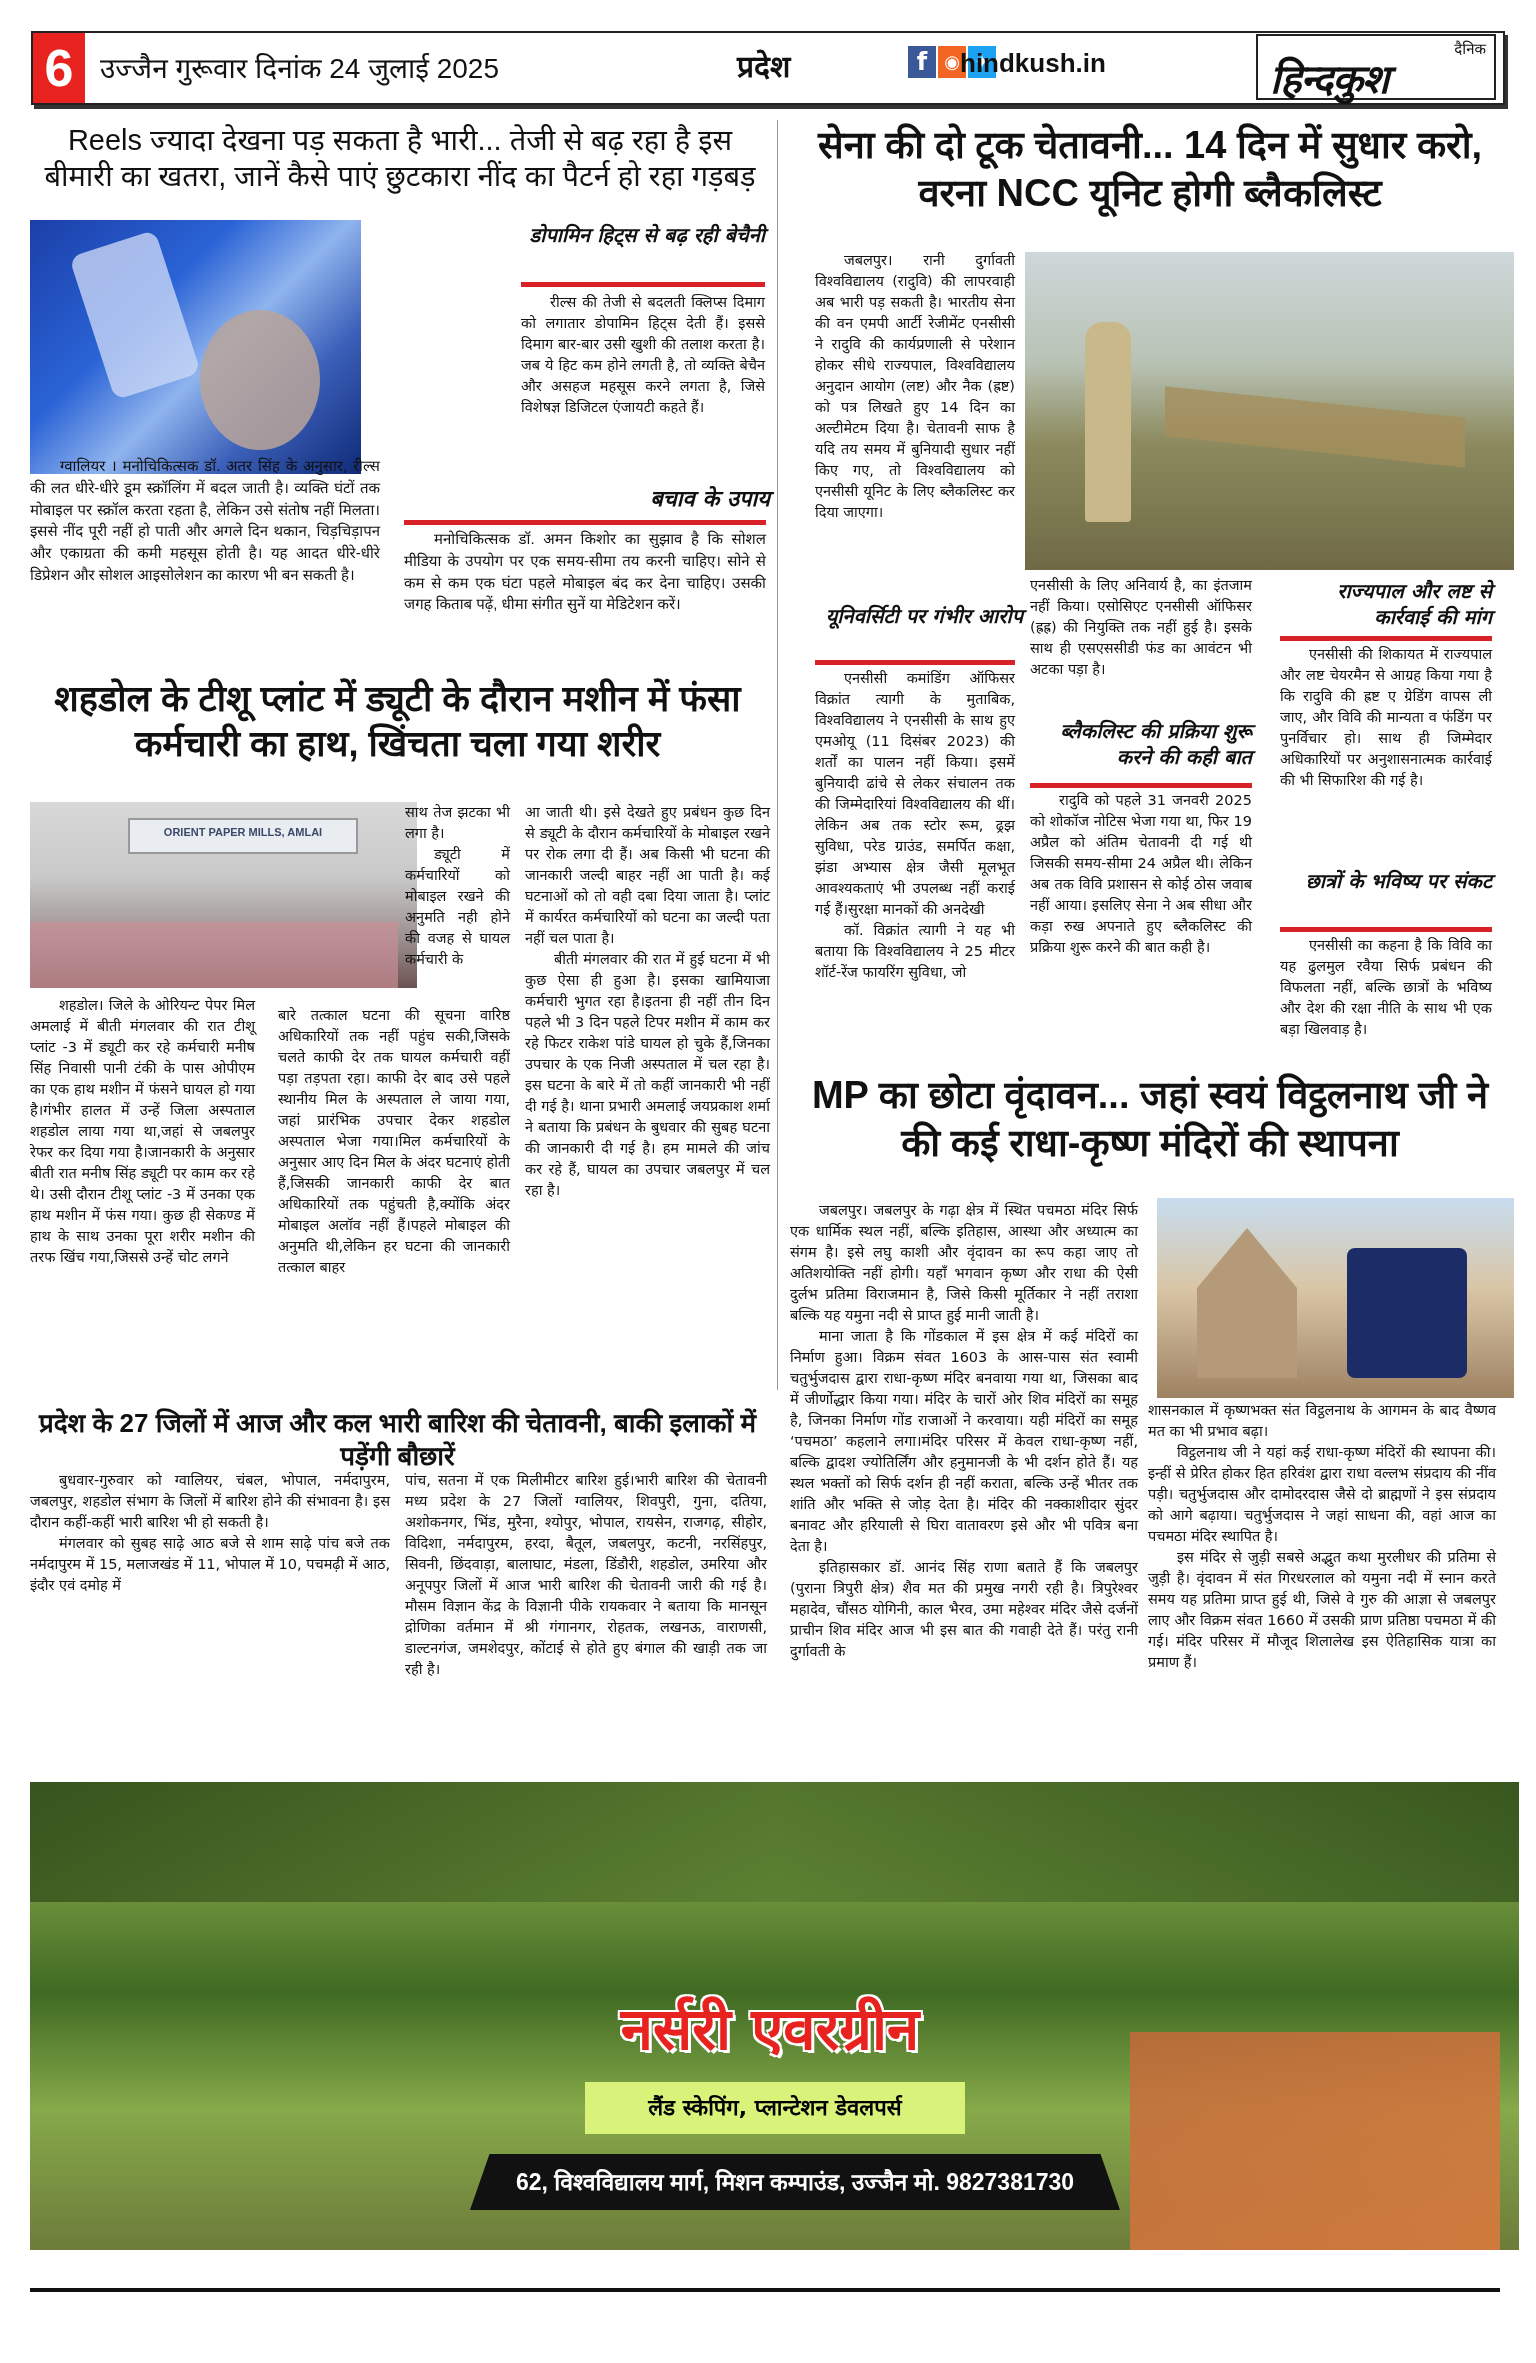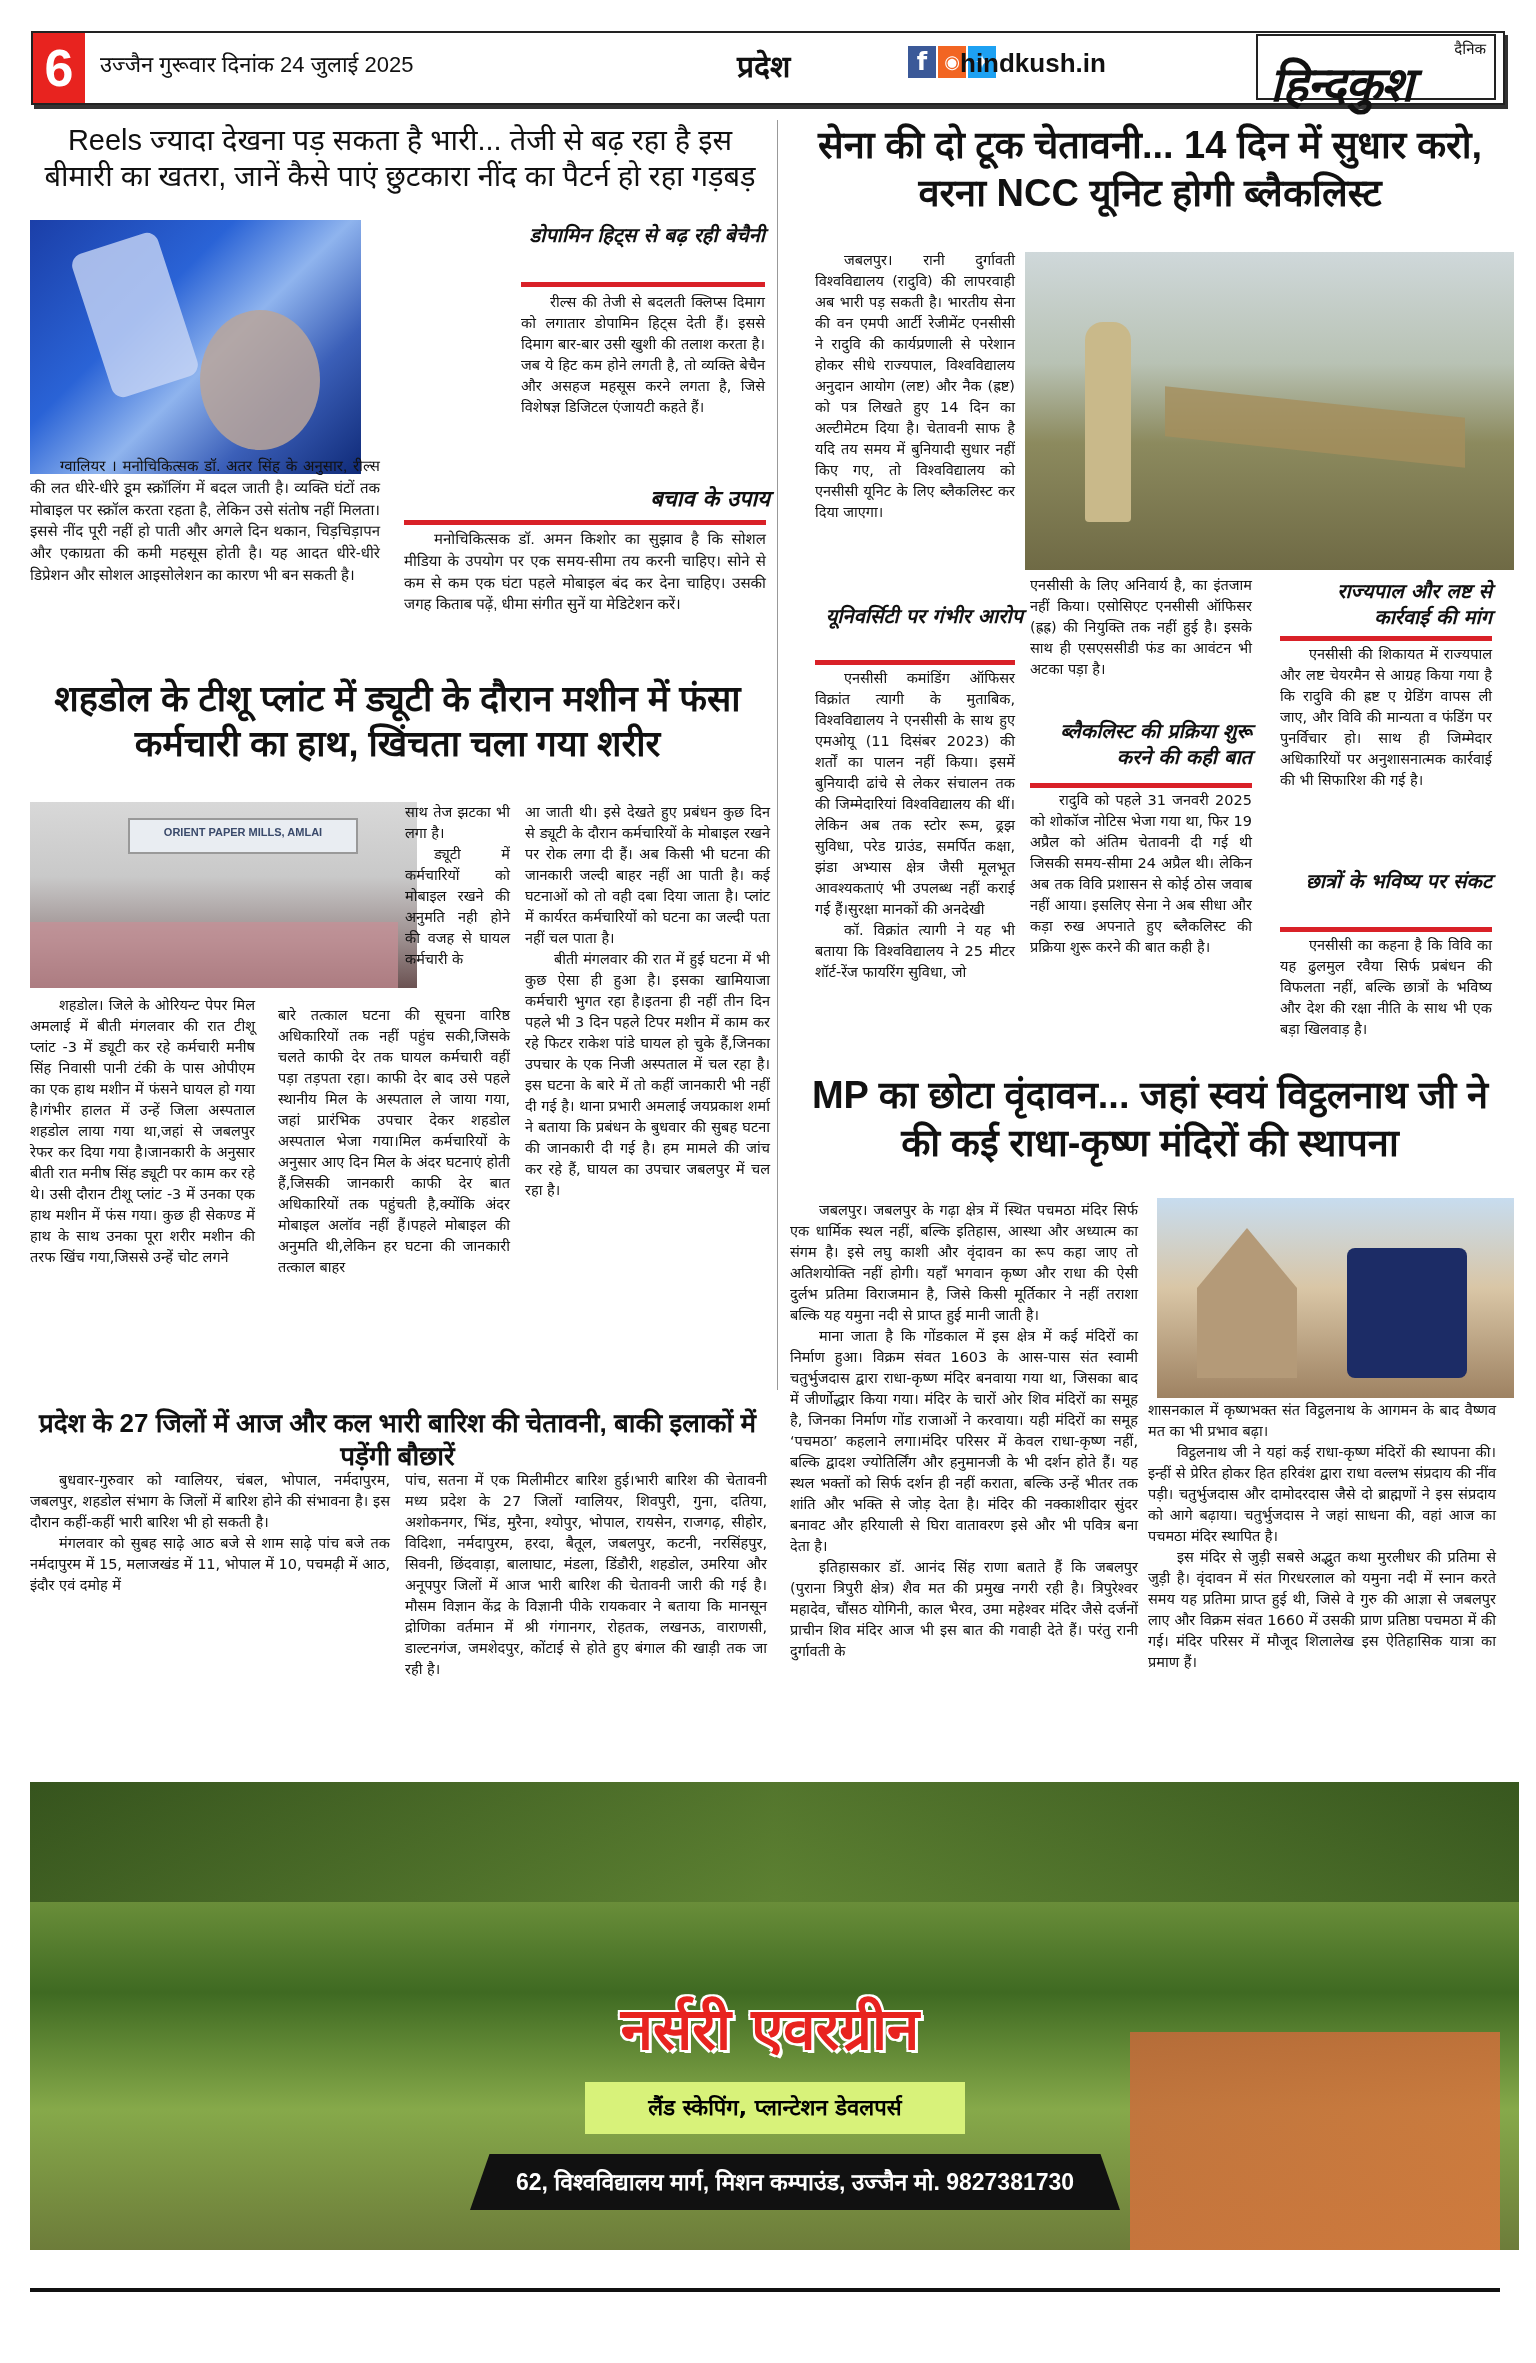--- a/index.html
+++ b/index.html
@@ -1,27 +1,27 @@
 <!DOCTYPE html>
 <html><head>
 <meta charset="utf-8">
 <style>
   html,body{margin:0;padding:0;background:#fff;}
   body{width:1536px;height:2363px;position:relative;overflow:hidden;font-family:"DejaVu Sans",sans-serif;color:#111;}
   .abs{position:absolute;}
   
   .masthead{left:31px;top:31px;width:1470px;height:70px;border:2px solid #222;box-shadow:3px 4px 0 #333;background:#fff;}
   .pgnum{left:33px;top:33px;width:52px;height:70px;background:#e8231f;color:#fff;font-size:52px;font-weight:bold;text-align:center;line-height:70px;font-family:"Liberation Sans",sans-serif;}
-  .dateline{left:100px;top:48px;font-size:22px;font-family:"Liberation Sans",sans-serif;}
+  .dateline{left:100px;top:48px;font-size:28px;font-family:"Liberation Sans",sans-serif;}
   .section{left:705px;top:45px;font-size:30px;font-weight:bold;font-family:"Liberation Sans",sans-serif;margin-left:32px;}
   .soc{top:46px;width:28px;height:32px;color:#fff;font-weight:bold;text-align:center;line-height:32px;font-size:24px;}
   .site{left:960px;top:48px;font-size:26px;font-weight:bold;font-family:"Liberation Sans",sans-serif;text-align:right;}
   .logo{left:1256px;top:34px;width:236px;height:62px;border:2px solid #222;}
   .logo .dn{position:absolute;right:8px;top:2px;font-size:15px;}
-  .logo .nm{position:absolute;left:12px;top:14px;font-size:48px;font-weight:900;font-style:italic;font-family:"DejaVu Serif",serif;letter-spacing:-1px;}
+  .logo .nm{position:absolute;left:12px;top:14px;font-size:40px;font-weight:900;font-style:italic;font-family:"DejaVu Serif",serif;letter-spacing:-1px;}
   
   .hl{font-family:"Liberation Sans",sans-serif;font-weight:bold;text-align:center;line-height:1.25;}
   .sub{font-family:"DejaVu Serif",serif;font-weight:bold;font-style:italic;text-align:right;font-size:20px;line-height:1.3;}
   .redrule{height:5px;background:#d92128;}
   .txt{font-size:14.5px;line-height:1.45;text-align:justify;font-family:"DejaVu Sans",sans-serif;}
   .txt p{margin:0;text-indent:2em;}
   .txt.tight{font-family:"Liberation Sans",sans-serif;font-size:15px;}
   .rule{height:3px;background:#111;}
   .img{overflow:hidden;padding-left:19px;}
   .vsep{width:1px;background:#999;}

